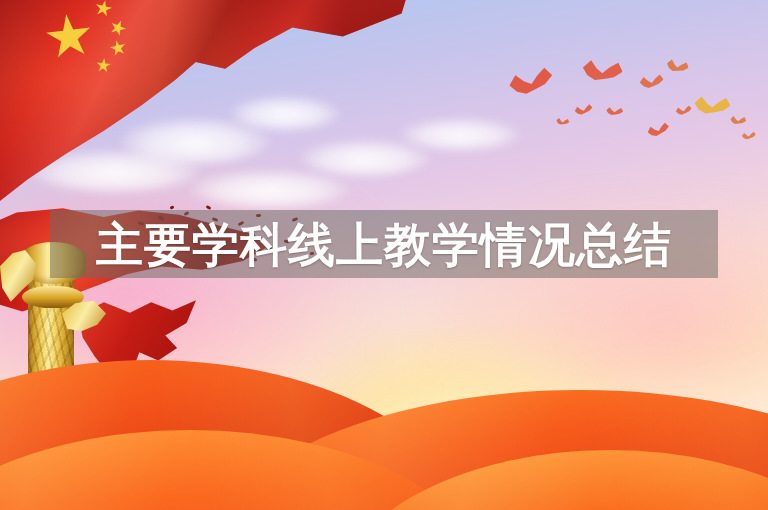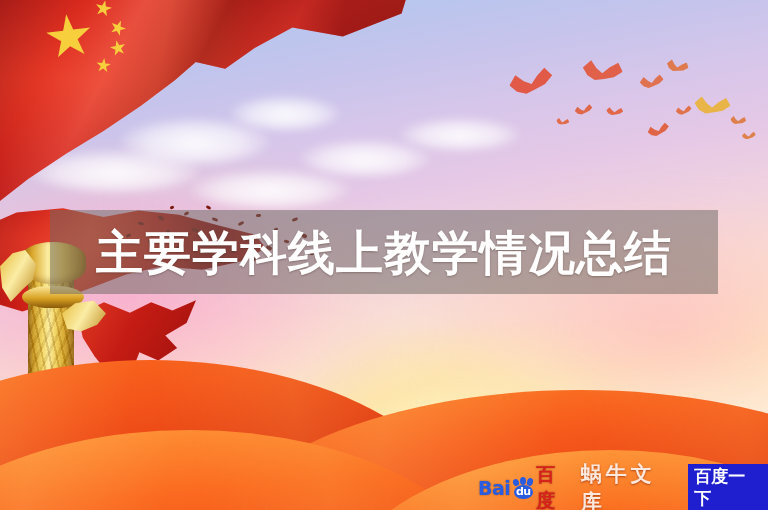--- a/index.html
+++ b/index.html
@@ -259,21 +259,21 @@
     position: absolute;
     background: currentColor;
     clip-path: polygon(0% 34%, 18% 6%, 34% 30%, 50% 44%, 66% 22%, 86% 2%, 100% 30%, 80% 52%, 56% 62%, 34% 70%, 14% 58%);
     opacity: 0.92;
   }
 
   
   .title-band {
     position: absolute;
     left: 50px; top: 210px;
-    width: 668px; height: 84px;
+    width: 668px; height: 68px;
     background: rgba(110,105,100,0.52);
     display: flex;
     align-items: center;
     justify-content: center;
   }
   .title-text {
     color: #ffffff;
     font-size: 47px;
     font-weight: 700;
     letter-spacing: 1px;
@@ -443,29 +443,14 @@
       <div class="hill-sheen"></div>
     </div>
   <div class="hill hill-d">
       <div class="hill-sheen"></div>
     </div>
 
   <div class="title-band">
     <div class="title-text">主要学科线上教学情况总结</div>
   </div>
 
-  <div class="footer-bar">
-    <div class="baidu-logo">
-      <span class="baidu-bai">Bai</span>
-      <span class="paw">
-        <span class="pad p1"></span>
-        <span class="pad p2"></span>
-        <span class="pad p3"></span>
-        <span class="main"></span>
-        <span class="du">du</span>
-      </span>
-      <span class="baidu-cn">百度</span>
-    </div>
-    <div class="snail-text">蜗牛文库</div>
-    <div class="search-btn">百度一下</div>
-  </div>
 
 </div>
 
 </body></html>

